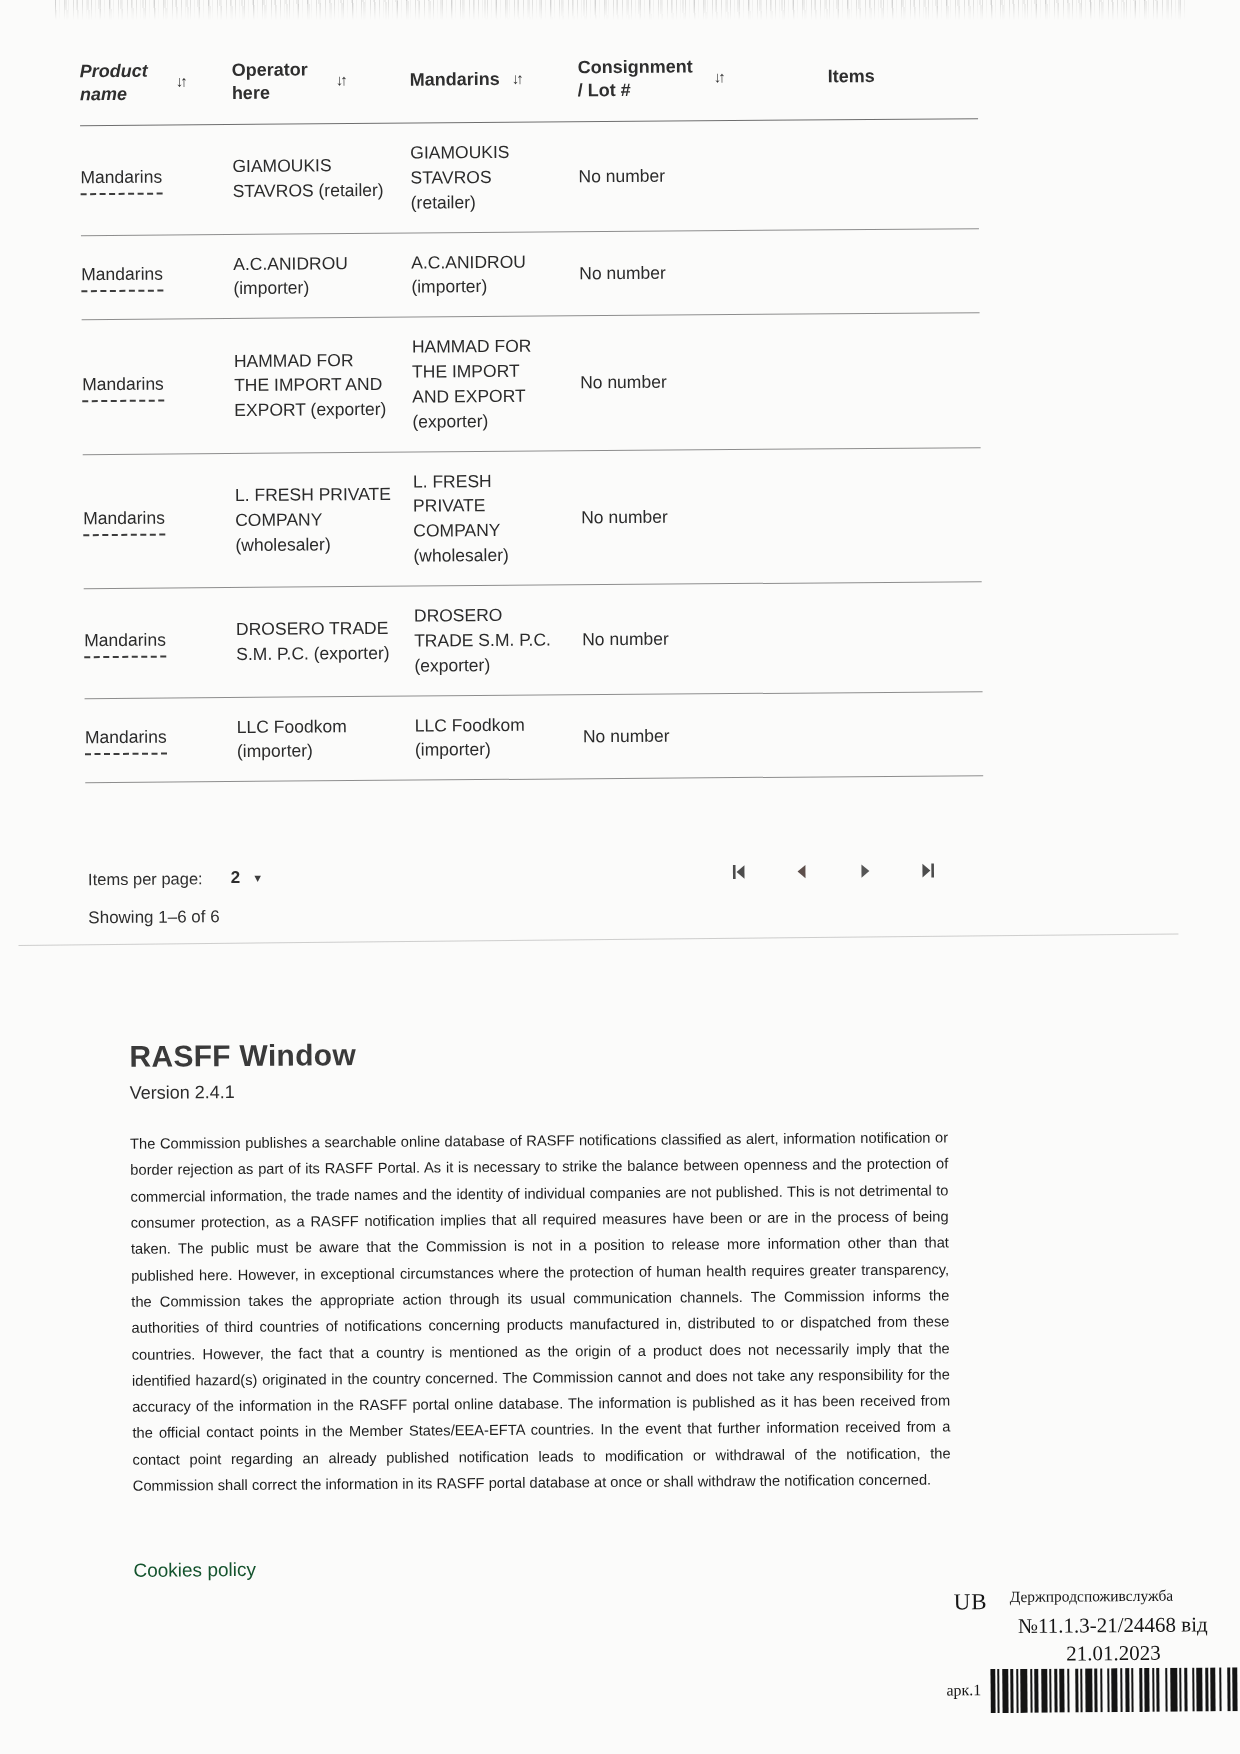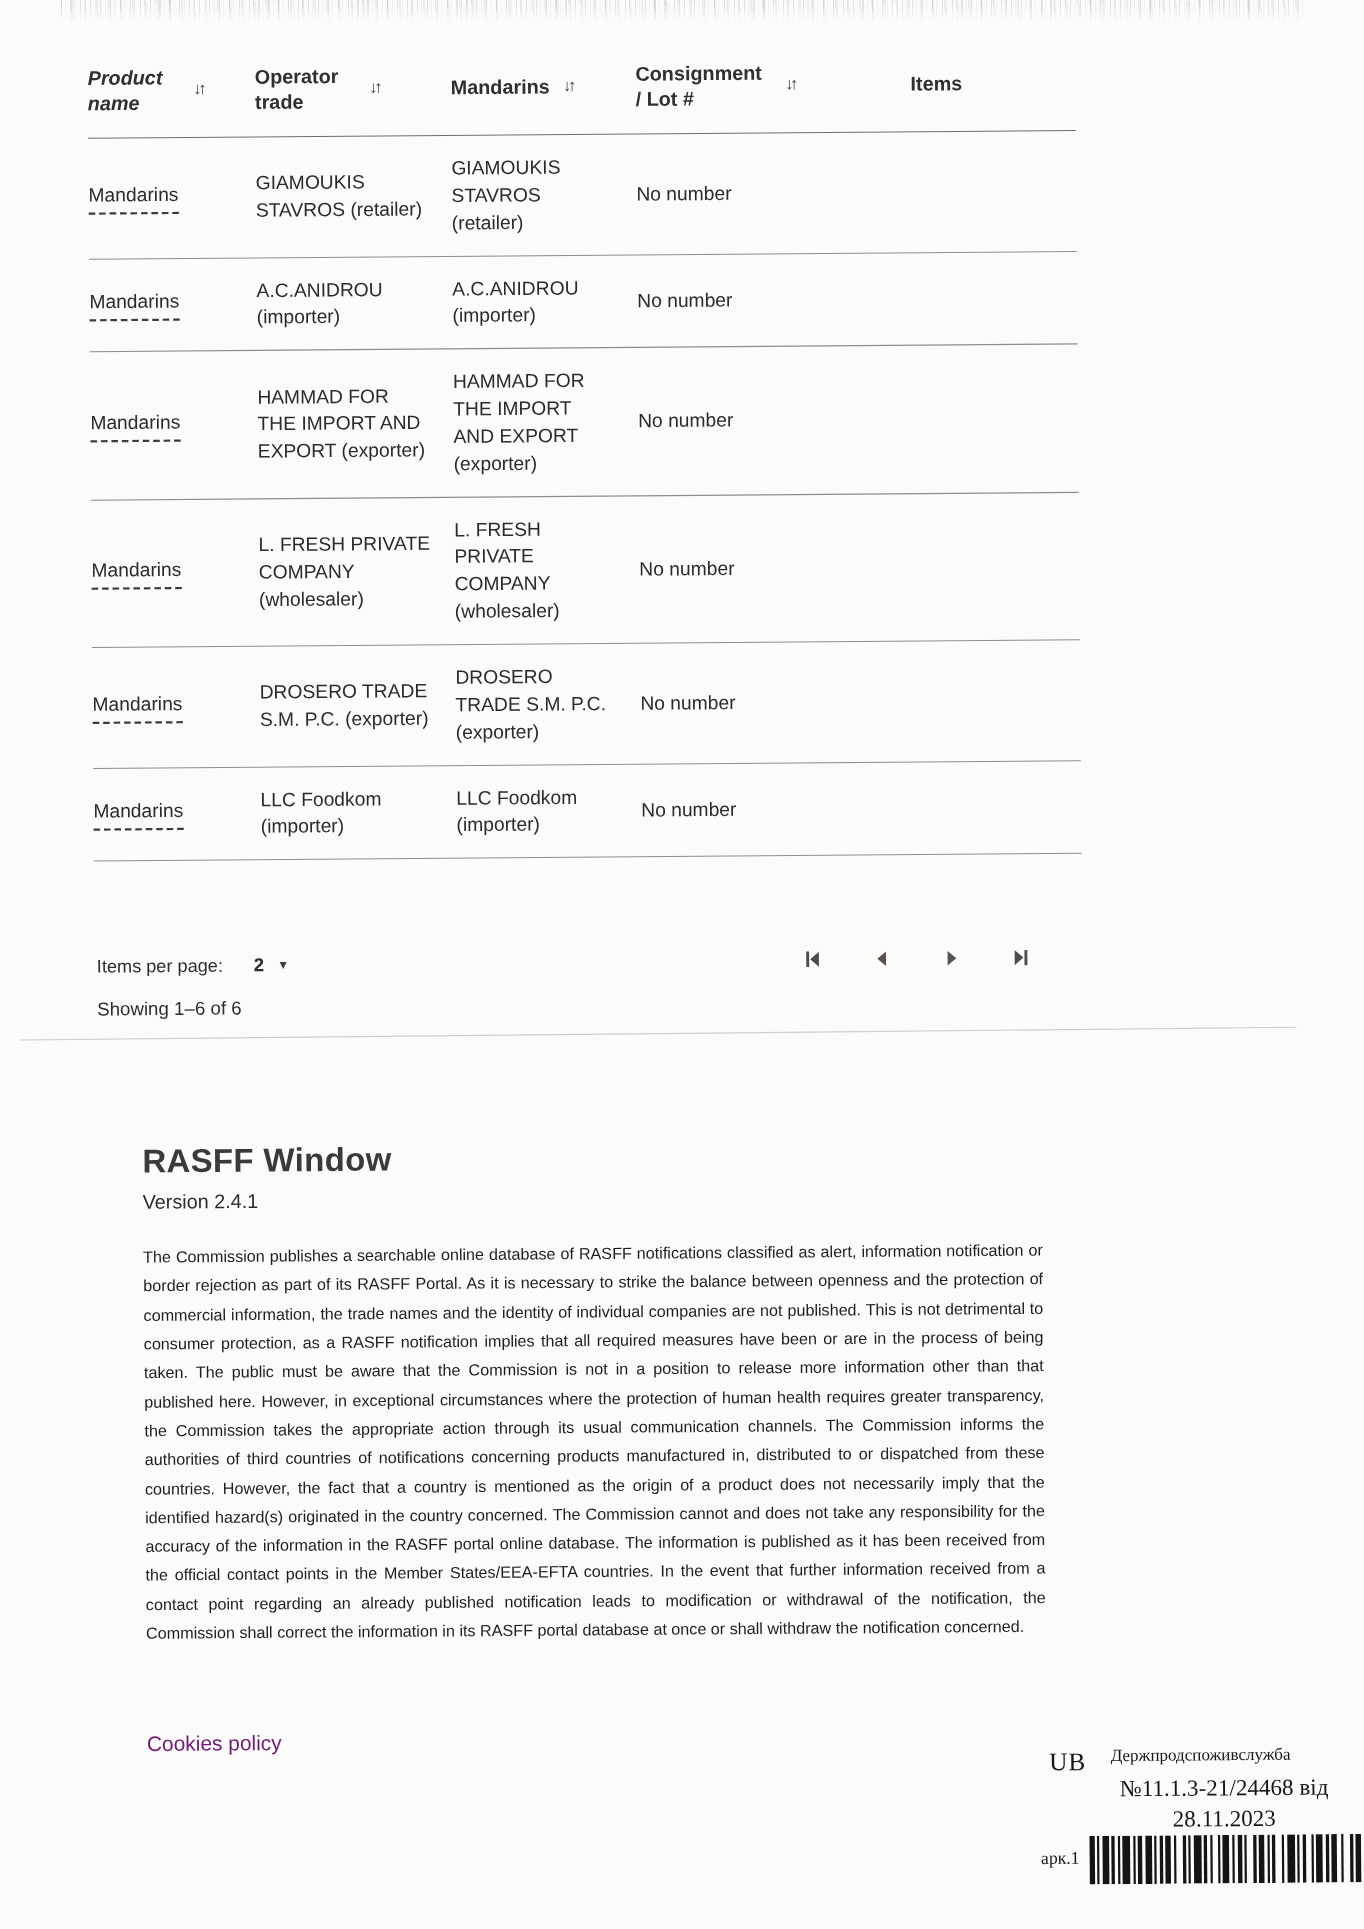--- a/index.html
+++ b/index.html
@@ -45,21 +45,21 @@
   .nav-btn{width:16px;height:16px;display:block;}
   .showing{margin-top:14px;font-size:17px;}
 
   .seam{position:absolute;left:18px;top:939px;width:1160px;height:1px;background:rgba(70,70,70,.25);transform:rotate(-0.12deg);}
 
   
   .about{position:absolute;left:128px;top:1036px;width:818px;}
   .about h1{margin:0;font-size:30px;font-weight:bold;color:#3a3a3a;letter-spacing:.3px;}
   .version{margin-top:9px;font-size:18px;color:#2c2c2c;}
   .disclaimer{margin-top:27px;font-size:14.7px;line-height:1.79;text-align:justify;color:#1d1d1d;}
-  .cookies{margin-top:62px;font-size:19px;color:#701a75;display:inline-block;}
+  .cookies{margin-top:46px;font-size:19px;color:#14532d;display:inline-block;}
 
   
   .stamp{position:absolute;left:928px;top:1578px;width:312px;height:160px;
          font-family:"Liberation Serif", serif;color:#161616;}
   .stamp .ub{position:absolute;left:20px;top:14px;font-size:23px;letter-spacing:1px;}
   .stamp .agency{position:absolute;left:76px;top:13px;font-size:15.5px;}
   .stamp .number{position:absolute;left:84px;top:39px;font-size:21px;}
   .stamp .sdate{position:absolute;left:132px;top:67px;font-size:21px;}
   .stamp .ark{position:absolute;left:12px;top:106px;font-size:16px;}
   .barcode{position:absolute;left:56px;top:94px;width:256px;height:44px;display:flex;overflow:hidden;}
@@ -73,21 +73,21 @@
 
 <div class="sheet">
 
   <div class="tbl">
     <div class="thead">
       <div class="hcell">
         <span class="hl-narrow">Product name</span>
         <span class="sort-ic">↓↑</span>
       </div>
       <div class="hcell">
-        <span class="hl-mid">Operator trade</span>
+        <span class="hl-mid">Operator here</span>
         <span class="sort-ic">↓↑</span>
       </div>
       <div class="hcell">
         <span>Mandarins</span>
         <span class="sort-ic">↓↑</span>
       </div>
       <div class="hcell">
         <span class="hl-wide">Consignment / Lot #</span>
         <span class="sort-ic">↓↑</span>
       </div>
@@ -176,21 +176,21 @@
     <h1>RASFF Window</h1>
     <div class="version">Version 2.4.1</div>
     <p class="disclaimer">The Commission publishes a searchable online database of RASFF notifications classified as alert, information notification or border rejection as part of its RASFF Portal. As it is necessary to strike the balance between openness and the protection of commercial information, the trade names and the identity of individual companies are not published. This is not detrimental to consumer protection, as a RASFF notification implies that all required measures have been or are in the process of being taken. The public must be aware that the Commission is not in a position to release more information other than that published here. However, in exceptional circumstances where the protection of human health requires greater transparency, the Commission takes the appropriate action through its usual communication channels. The Commission informs the authorities of third countries of notifications concerning products manufactured in, distributed to or dispatched from these countries. However, the fact that a country is mentioned as the origin of a product does not necessarily imply that the identified hazard(s) originated in the country concerned. The Commission cannot and does not take any responsibility for the accuracy of the information in the RASFF portal online database. The information is published as it has been received from the official contact points in the Member States/EEA-EFTA countries. In the event that further information received from a contact point regarding an already published notification leads to modification or withdrawal of the notification, the Commission shall correct the information in its RASFF portal database at once or shall withdraw the notification concerned.</p>
     <span class="cookies">Cookies policy</span>
   </div>
 
   <div class="stamp">
     <div class="ub">UB</div>
     <div class="agency">Держпродспоживслужба</div>
     <div class="number">№11.1.3-21/24468 від</div>
-    <div class="sdate">28.11.2023</div>
+    <div class="sdate">21.01.2023</div>
     <div class="ark">арк.1</div>
     <div class="barcode">
         <div class="bc-bar" style="width: 5px;"></div>
         <div class="bc-gap" style="width: 2px;"></div>
         <div class="bc-bar" style="width: 2px;"></div>
         <div class="bc-gap" style="width: 3px;"></div>
         <div class="bc-bar" style="width: 6px;"></div>
         <div class="bc-gap" style="width: 2px;"></div>
         <div class="bc-bar" style="width: 3px;"></div>
         <div class="bc-gap" style="width: 3px;"></div>

